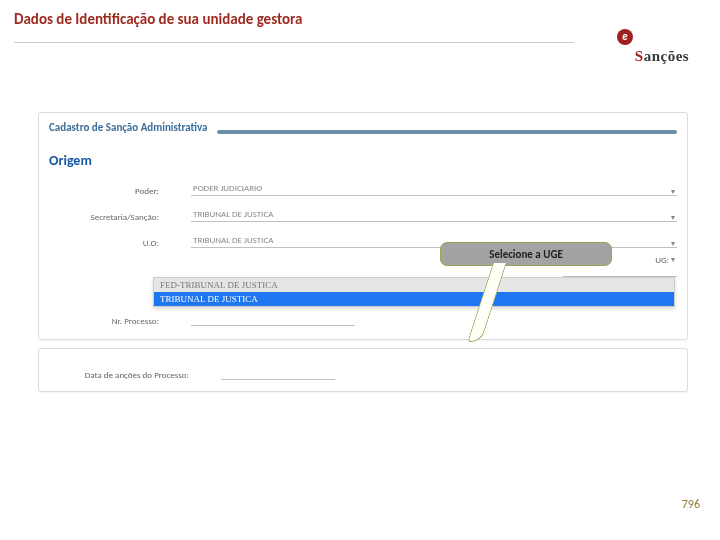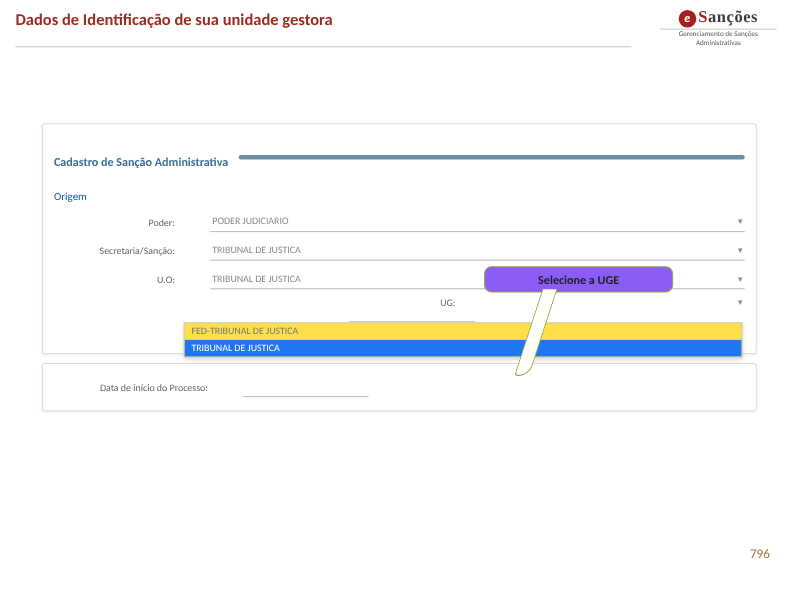--- a/index.html
+++ b/index.html
@@ -48,20 +48,21 @@
     line-height: 16px;
     text-align: center;
     font-weight: bold;
   }
   .logo-word {
     font-family: Georgia, serif;
     font-size: 15px;
     font-weight: bold;
     color: #3a3a3a;
     letter-spacing: 0.5px;
+    margin-top: 40px;
   }
   .logo-cap { color: #a01f1f; }
   .logo-sub {
     font-size: 6.5px;
     color: #555;
     border-top: 1px solid #ccc;
     margin-top: 1px;
   }
 
   
@@ -76,48 +77,47 @@
   .panel {
     border: 1px solid #ddd;
     border-radius: 3px;
     margin-bottom: 8px;
     box-shadow: 0 1px 2px rgba(0,0,0,.05);
     padding: 0;
   }
 
   .panel-title-row {
     display: flex;
-    align-items: flex-start;
+    align-items: flex-end;
     padding: 8px 10px 4px 10px;
-    margin-top: 20px;
   }
   .panel-title {
     color: #3b6f9a;
     font-size: 11px;
     font-weight: 600;
     white-space: nowrap;
   }
   .panel-title-line {
     flex: 1;
     height: 4px;
     background: #6b8fa6;
     margin-left: 10px;
     border-radius: 2px;
   }
 
   .origem-label {
     color: #1558a5;
-    font-weight: normal;
-    font-size: 10px;
+    font-weight: bold;
+    font-size: 14px;
     padding: 14px 10px 4px 10px;
   }
 
   .form-row {
     display: flex;
-    align-items: center;
+    align-items: flex-end;
     padding: 3px 10px;
     position: relative;
     height: 20px;
   }
   .form-label {
     width: 110px;
     text-align: right;
     font-size: 9px;
     color: #666;
     padding-right: 8px;
@@ -139,47 +139,48 @@
   .form-caret {
     position: absolute;
     right: 12px;
     font-size: 8px;
     color: #888;
     pointer-events: none;
   }
 
   .dropdown {
     position: absolute;
-    left: 128px;
+    left: 114px;
     right: 12px;
     top: 100%;
-    background: #fde047;
+    background: #e5e5e5;
     border: 1px solid #ccc;
     box-shadow: 0 2px 4px rgba(0,0,0,.15);
     z-index: 2;
+    font-family: Liberation Serif, serif;
   }
   .dropdown-item {
     font-size: 9px;
     padding: 2px 6px;
     color: #777;
     cursor: pointer;
   }
   .dropdown-item.selected {
     background: #1e76f0;
     color: #fff;
   }
 
   
   .callout {
     position: absolute;
     left: 440px;
     top: 242px;
     width: 170px;
     height: 22px;
-    background: #8b5cf6;
+    background: #a3a3a3;
     border: 1.5px solid #90a84f;
     border-radius: 7px;
     font-size: 11px;
     font-weight: bold;
     color: #222;
     display: flex;
     align-items: center;
     justify-content: center;
     z-index: 5;
   }
@@ -217,21 +218,20 @@
 
 <div class="slide-title">Dados de Identificação de sua unidade gestora</div>
 
 <div class="logo">
   <div class="logo-top">
     <div class="logo-circle">e</div>
     <div class="logo-word">
       <span class="logo-cap">S</span><span>anções</span>
     </div>
   </div>
-  <div class="logo-sub">Gerenciamento de Sanções Administrativas</div>
 </div>
 
 <div class="form-area">
 
   <div class="panel">
     <div class="panel-title-row">
       <div class="panel-title">Cadastro de Sanção Administrativa</div>
       <div class="panel-title-line"></div>
     </div>
 
@@ -260,27 +260,31 @@
       <input class="form-input" value="" style="">
       <span class="form-caret">▾</span>
       <div class="dropdown">
         <div class="dropdown-item">FED-TRIBUNAL DE JUSTICA</div>
         <div class="dropdown-item selected">TRIBUNAL DE JUSTICA</div>
       </div>
     </div>
 
     <div style="height:18px;"></div>
 
+    <div class="form-row" style="margin-top:8px;">
+      <div class="form-label">Nr. Processo:</div>
+      <input class="form-input" style="flex: 0 0 160px;" value="">
+    </div>
 
     <div style="height:10px;"></div>
   </div>
 
   <div class="panel" style="padding:8px 0;">
     <div class="form-row">
-      <div class="form-label" style="width:140px;">Data de início do Processo:</div>
+      <div class="form-label" style="width:140px;">Data de anções do Processo:</div>
       <input class="form-input" style="flex: 0 0 110px;" value="">
     </div>
   </div>
 
 </div>
 
 <div class="callout">
   <span>Selecione a UGE</span>
   <div class="callout-tail"></div>
 </div>

